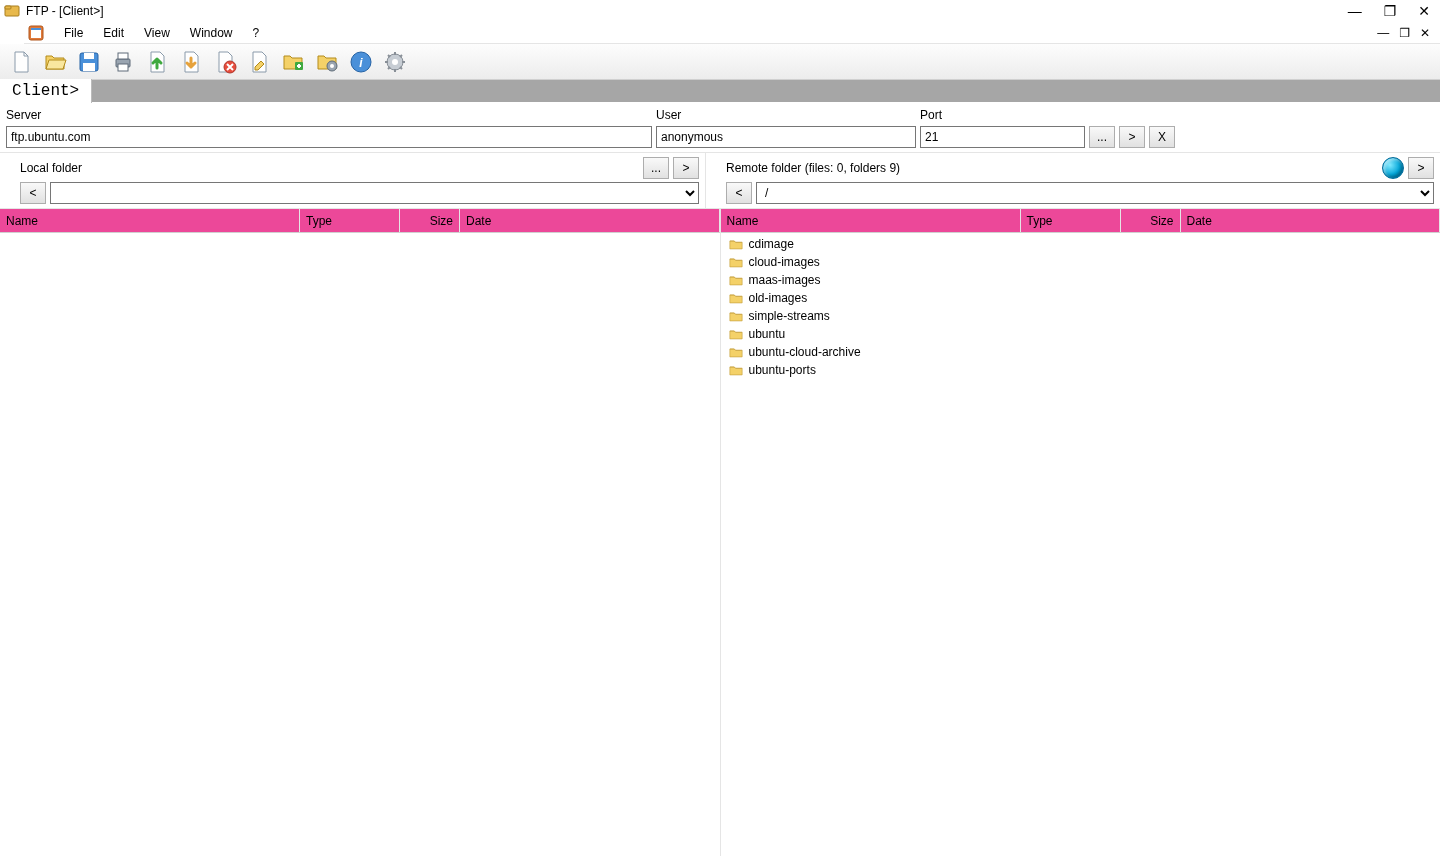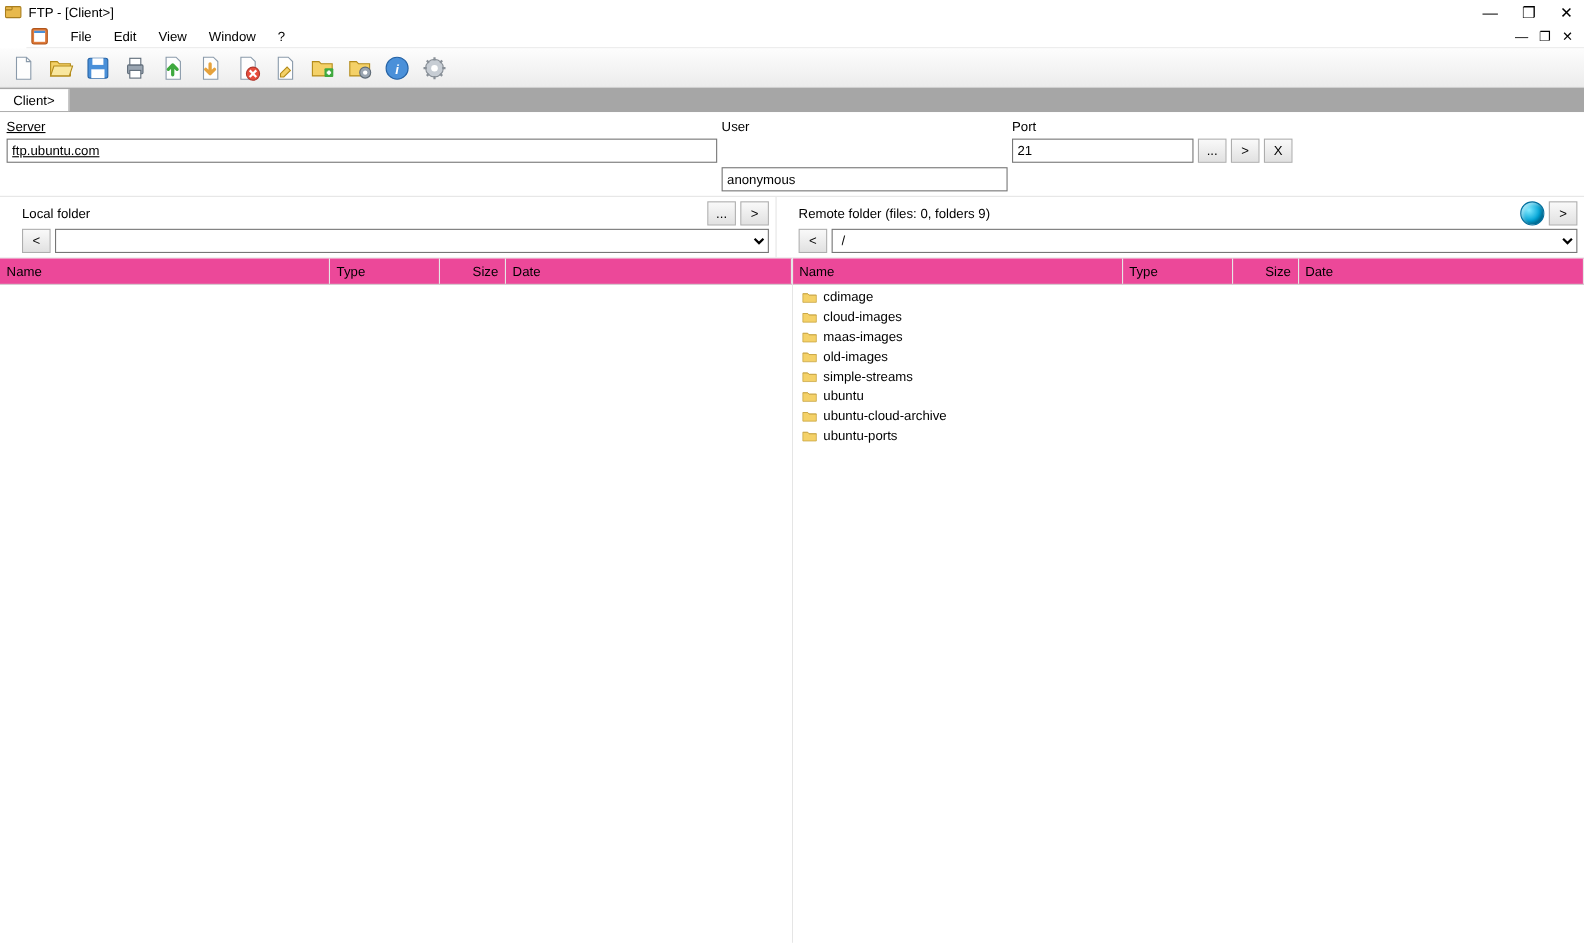--- a/index.html
+++ b/index.html
@@ -19,29 +19,29 @@
   .menubar .mdi-controls { margin-left: auto; display: flex; gap: 10px; padding-right: 6px; }
   .menubar .mdi-controls span { font-size: 12px; cursor: default; }
 
   
   .toolbar { display: flex; align-items: center; height: 36px; padding: 2px 6px; background: linear-gradient(#fdfdfd,#ececec); border-bottom: 1px solid #d0d0d0; gap: 4px; }
   .tool-btn { width: 30px; height: 30px; display: flex; align-items: center; justify-content: center; border: 1px solid transparent; border-radius: 3px; cursor: default; }
   .tool-btn svg { width: 24px; height: 24px; }
 
   
   .tabstrip { display: flex; align-items: center; height: 22px; background: #a6a6a6; }
-  .tab { background: #fff; padding: 3px 12px; border-right: 1px solid #bbb; font-size: 12px; }
+  .tab { background: #fff; padding: 3px 12px; border-right: 1px solid #bbb; font-size: 16px; font-family: Liberation Mono, monospace; }
 
   
   .connbar { display: flex; padding: 6px 6px 4px 6px; gap: 4px; border-bottom: 1px solid #e5e5e5; background: #fff; }
   .connfield { display: flex; flex-direction: column; }
   .connfield label { font-size: 12px; margin-bottom: 4px; }
   .connfield input { height: 22px; padding: 2px 4px; border: 1px solid #767676; outline: none; font-size: 12px; }
-  .conn-server { flex: 0 0 646px; text-decoration: underline; }
-  .conn-user  { flex: 0 0 260px; gap: 26px; }
+  .conn-server { flex: 0 0 646px; }
+  .conn-user  { flex: 0 0 260px; }
   .conn-pass  { flex: 0 0 258px; }
   .conn-port  { flex: 0 0 130px; }
   .small-btn { width: 26px; height: 22px; border: 1px solid #adadad; background: linear-gradient(#f9f9f9,#e1e1e1); display:flex; align-items:center; justify-content:center; font-size: 12px; cursor: default; margin-top: 18px; }
 
   
   .folderbars { display: flex; border-bottom: 1px solid #e5e5e5; }
   .folderbar { padding: 5px 6px 4px 20px; display: flex; flex-direction: column; gap: 4px; }
   .folderbar.left { flex: 0 0 706px; border-right: 1px solid #e5e5e5; }
   .folderbar.right { flex: 1; }
   .folderbar .row1 { display: flex; align-items: center; justify-content: space-between; height: 20px; }

